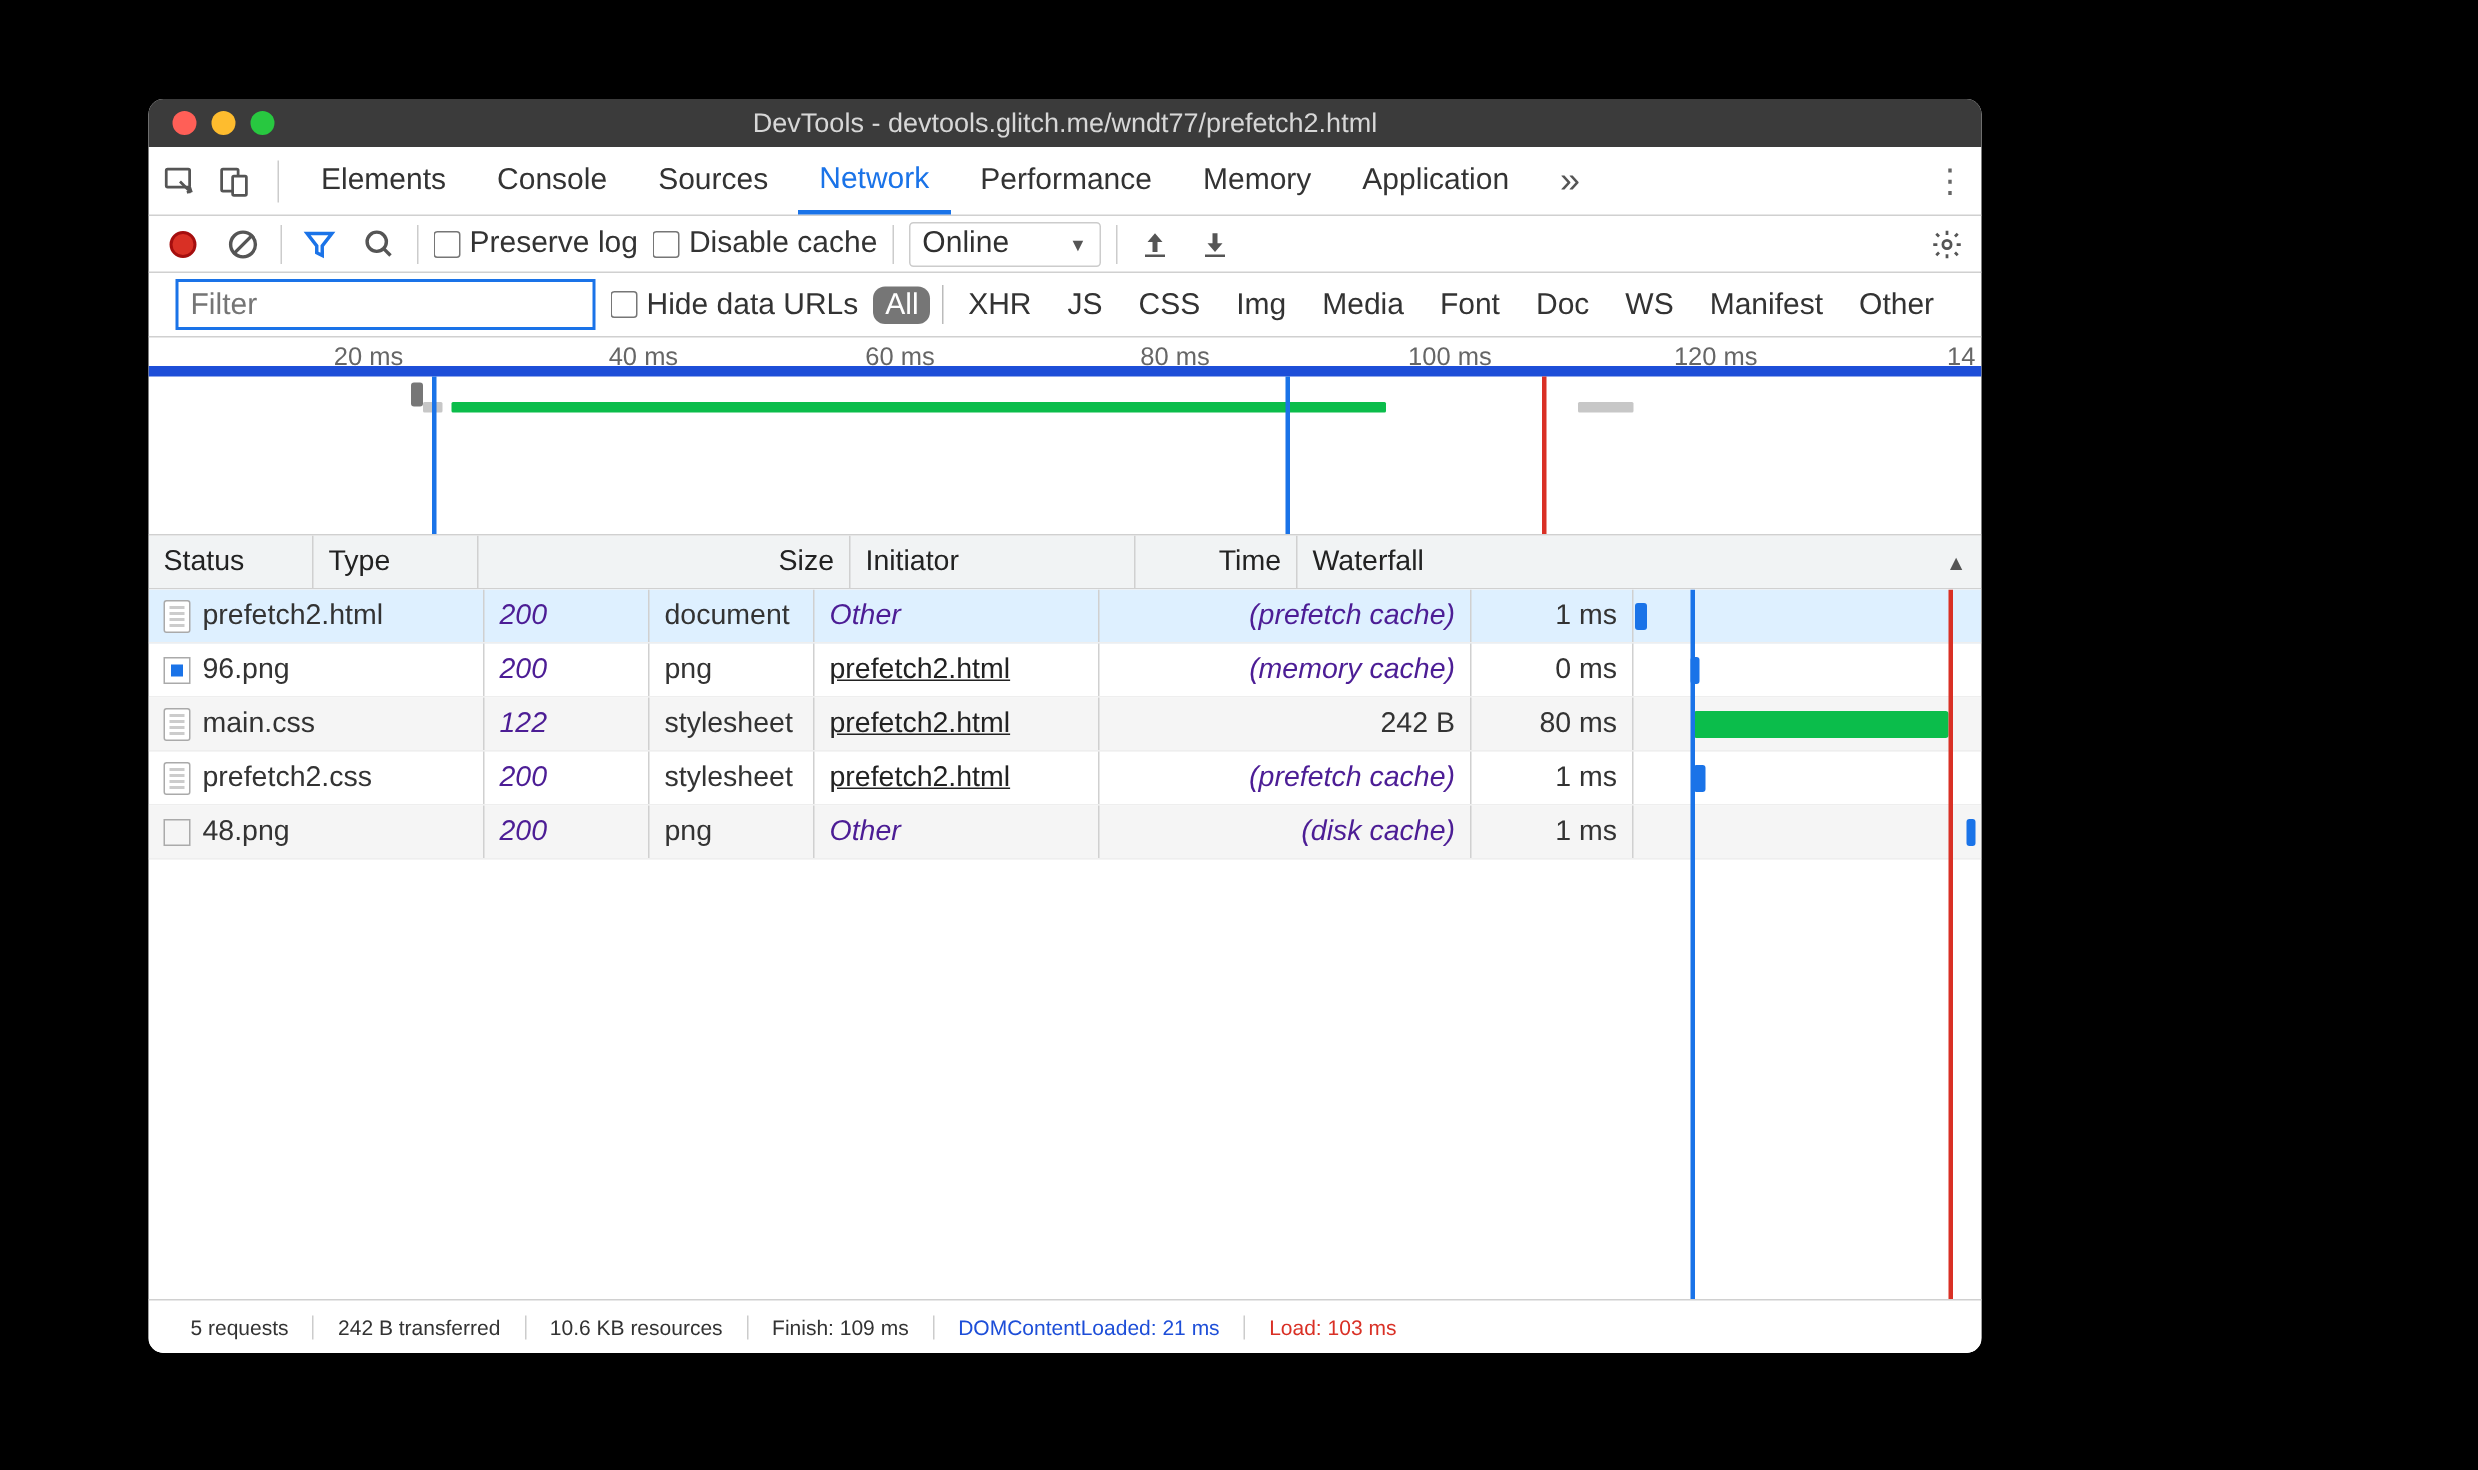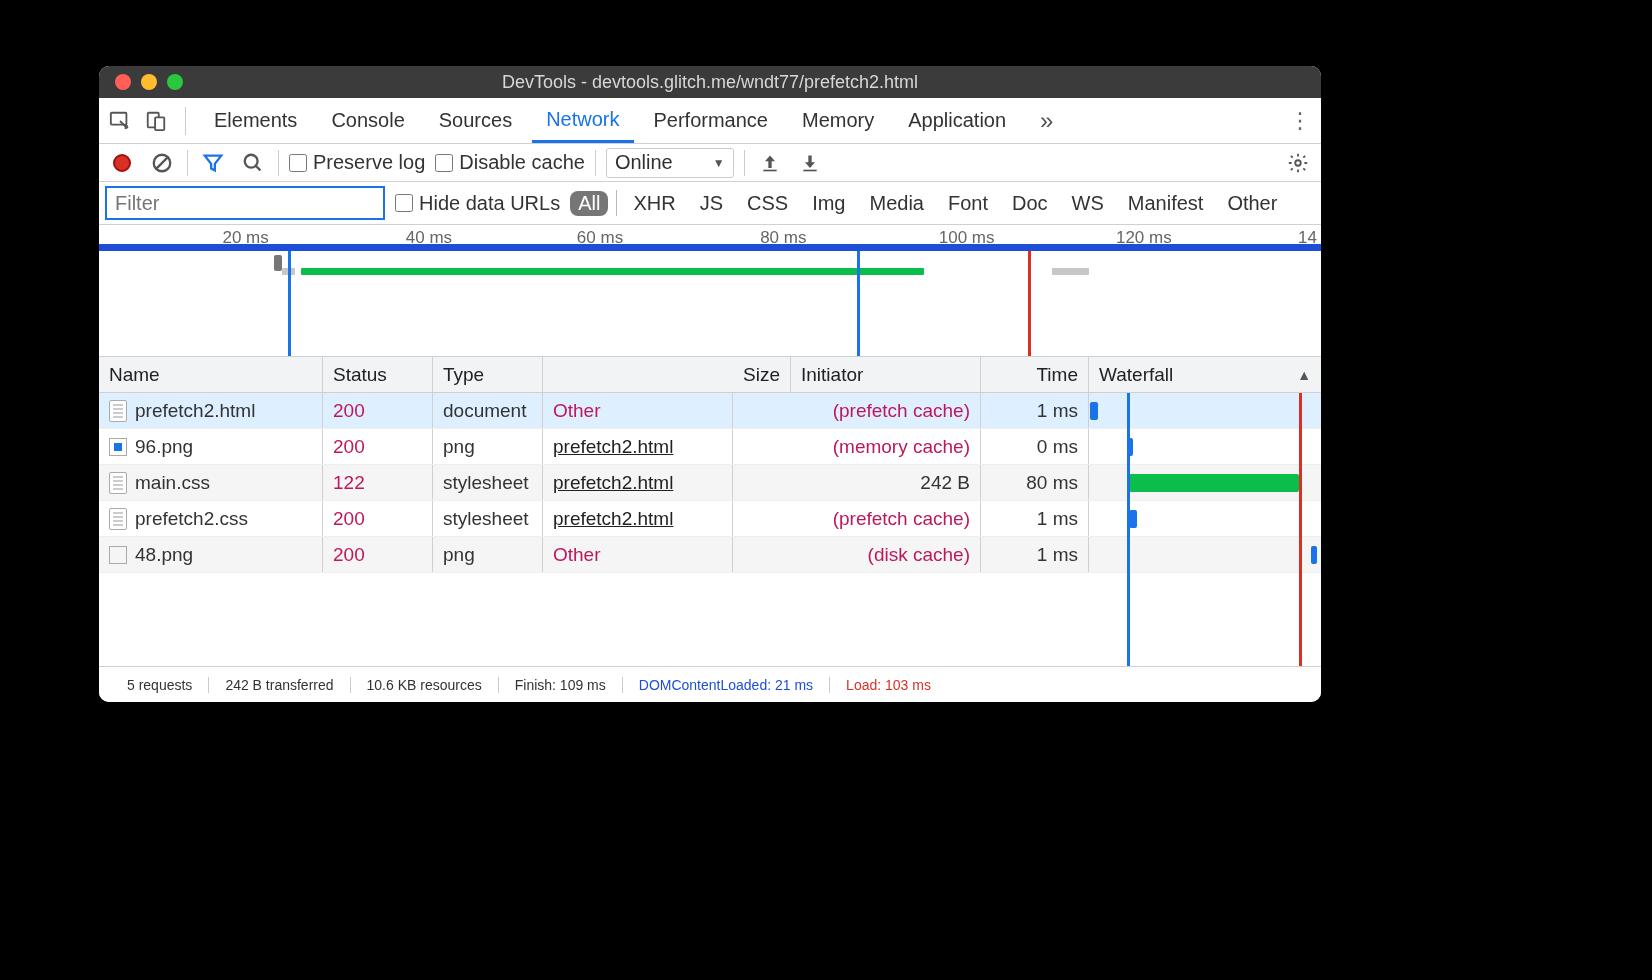--- a/index.html
+++ b/index.html
@@ -8,21 +8,21 @@
     width: 1652px;
     height: 980px;
     font-family: -apple-system, "Helvetica Neue", Arial, sans-serif;
     font-size: 20px;
     color: #333;
     position: relative;
   }
   .window {
     position: absolute;
     left: 99px; top: 66px;
-    width: 1222px; height: 636px;
+    width: 1222px; height: 836px;
     background: #fff;
     border-radius: 10px;
     overflow: hidden;
     box-shadow: 0 10px 60px rgba(0,0,0,0.6);
     display: flex;
     flex-direction: column;
   }
   
   .titlebar {
     height: 32px;
@@ -120,21 +120,21 @@
     font-size:20px;
     color:#303030;
     height:30px;
   }
   .select-online .caret {font-size:12px;color:#555;}
   .toolbar .spacer{flex:1;}
   
   .filterrow {
     display:flex;
     align-items:center;
-    padding:4px 6px;
+    padding:4px 18px;
     gap:10px;
     border-bottom:1px solid #d0d0d0;
     flex:0 0 auto;
   }
   .filter-input {
     width:280px;height:34px;
     border:2px solid #1a73e8;
     font-size:20px;
     padding:0 8px;
     color:#888;
@@ -209,21 +209,21 @@
   .c-time{width:108px;}
   .c-wf{flex:1;position:relative;border-right:none;}
   .grid-body { flex:1; overflow:auto; background:#fff; position:relative;}
   .grid-row {
     height:36px;
     border-bottom:1px solid #eee;
     font-size:19px;
   }
   .grid-row:nth-child(odd){background:#f5f5f5;}
   .grid-row.selected{background:#def0ff;}
-  .muted{color:#be185d;}
+  .muted{color:#4c1d95;font-style:italic;}
   .linklike{text-decoration:underline;color:#222;}
   .fileicon{
     width:18px;height:22px;
     border:1px solid #aaa;border-radius:2px;
     margin-right:8px;
     position:relative;background:#fff;flex:0 0 auto;
   }
   .fileicon::after{
     content:"";position:absolute;left:3px;right:3px;top:3px;height:2px;
     background:#ccc;box-shadow:0 4px 0 #ccc,0 8px 0 #ccc,0 12px 0 #ccc;
@@ -383,21 +383,20 @@
     <div class="ov-bar ov-gray" style="left:15%;width:1%;"></div>
     <div class="ov-bar ov-green" style="left:16.5%;width:51%;"></div>
     <div class="ov-bar ov-gray" style="left:78%;width:3%;"></div>
     <div class="ov-blue-vline" style="left:15.5%;"></div>
     <div class="ov-blue-vline" style="left:62%;"></div>
     <div class="ov-red-vline" style="left:76%;"></div>
   </div>
 
   <div class="grid">
     <div class="grid-header">
-      <div class="col c-name">Name</div>
       <div class="col c-status">Status</div>
       <div class="col c-type">Type</div>
       <div class="col c-size right">Size</div>
       <div class="col c-init">Initiator</div>
       <div class="col c-time right">Time</div>
       <div class="col c-wf">
         <span>Waterfall</span>
           <span class="sort-arrow">▲</span>
       </div>
     </div>

